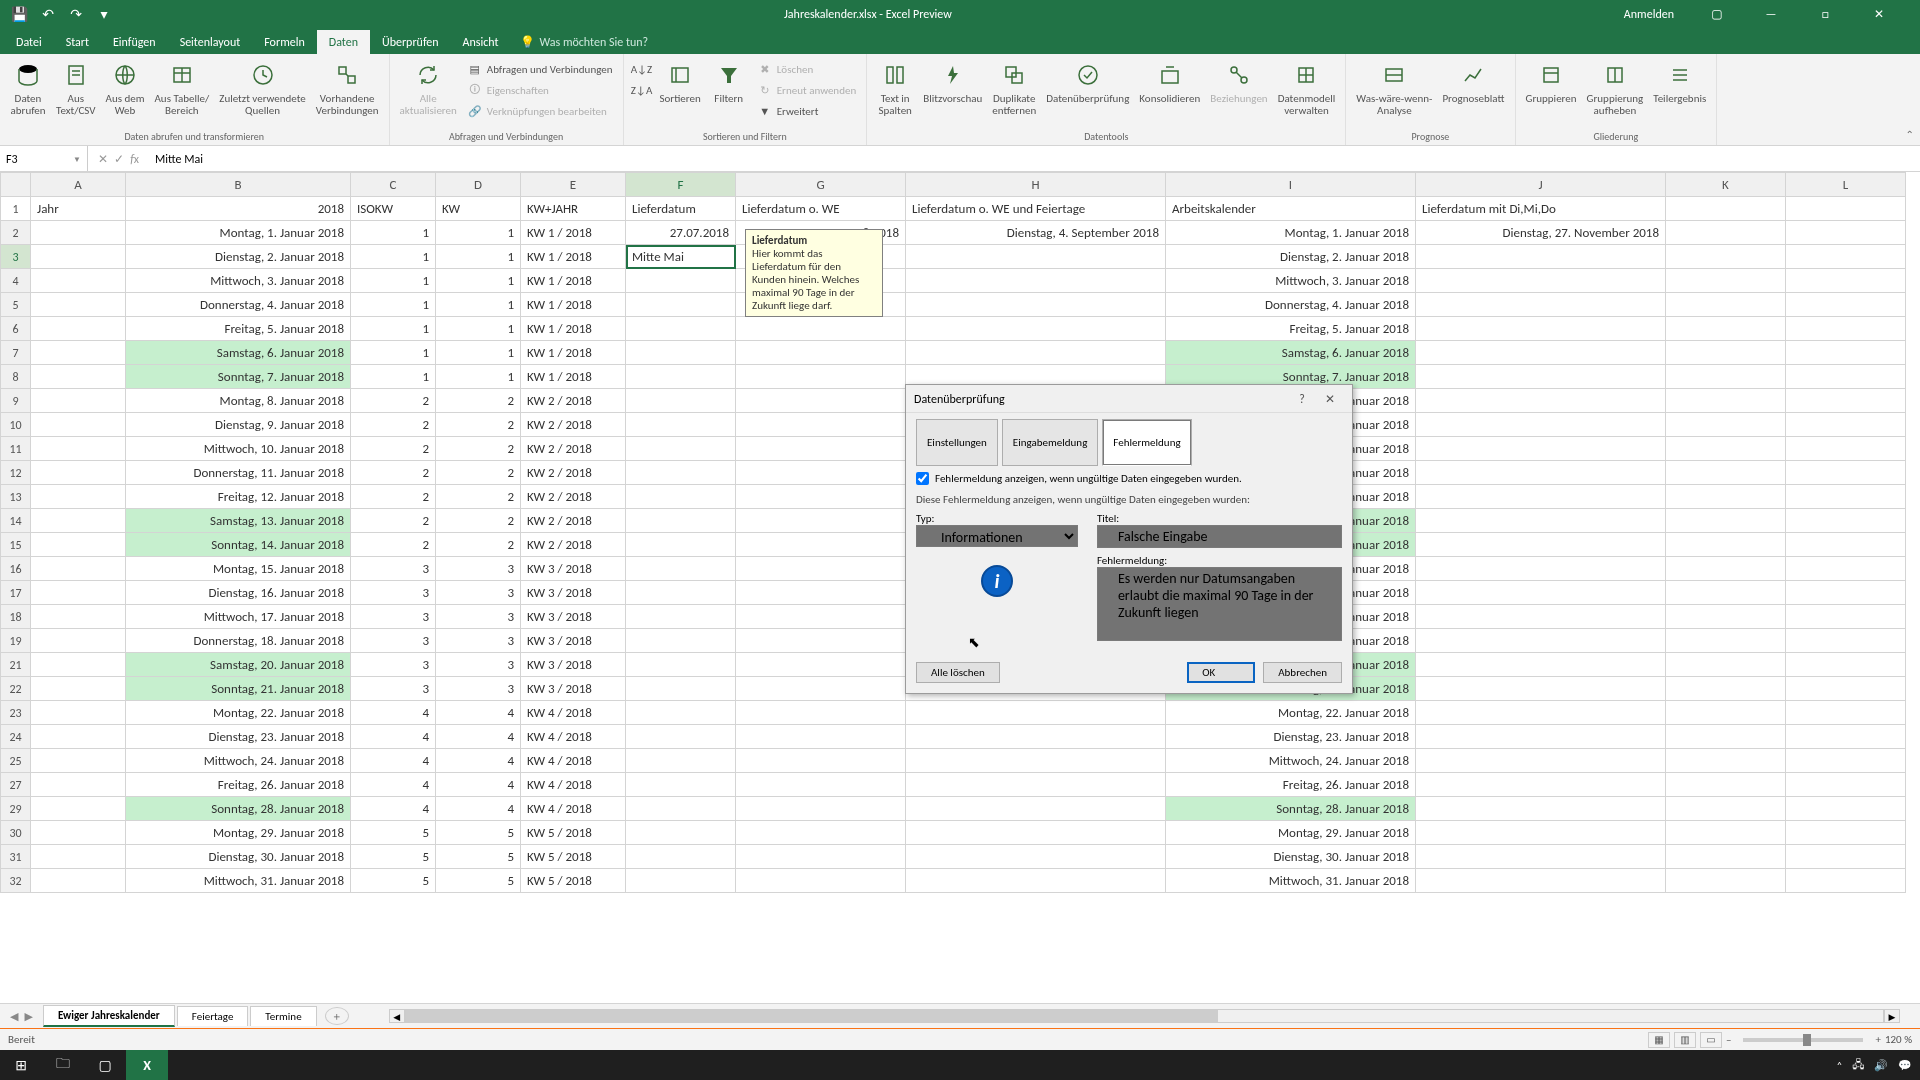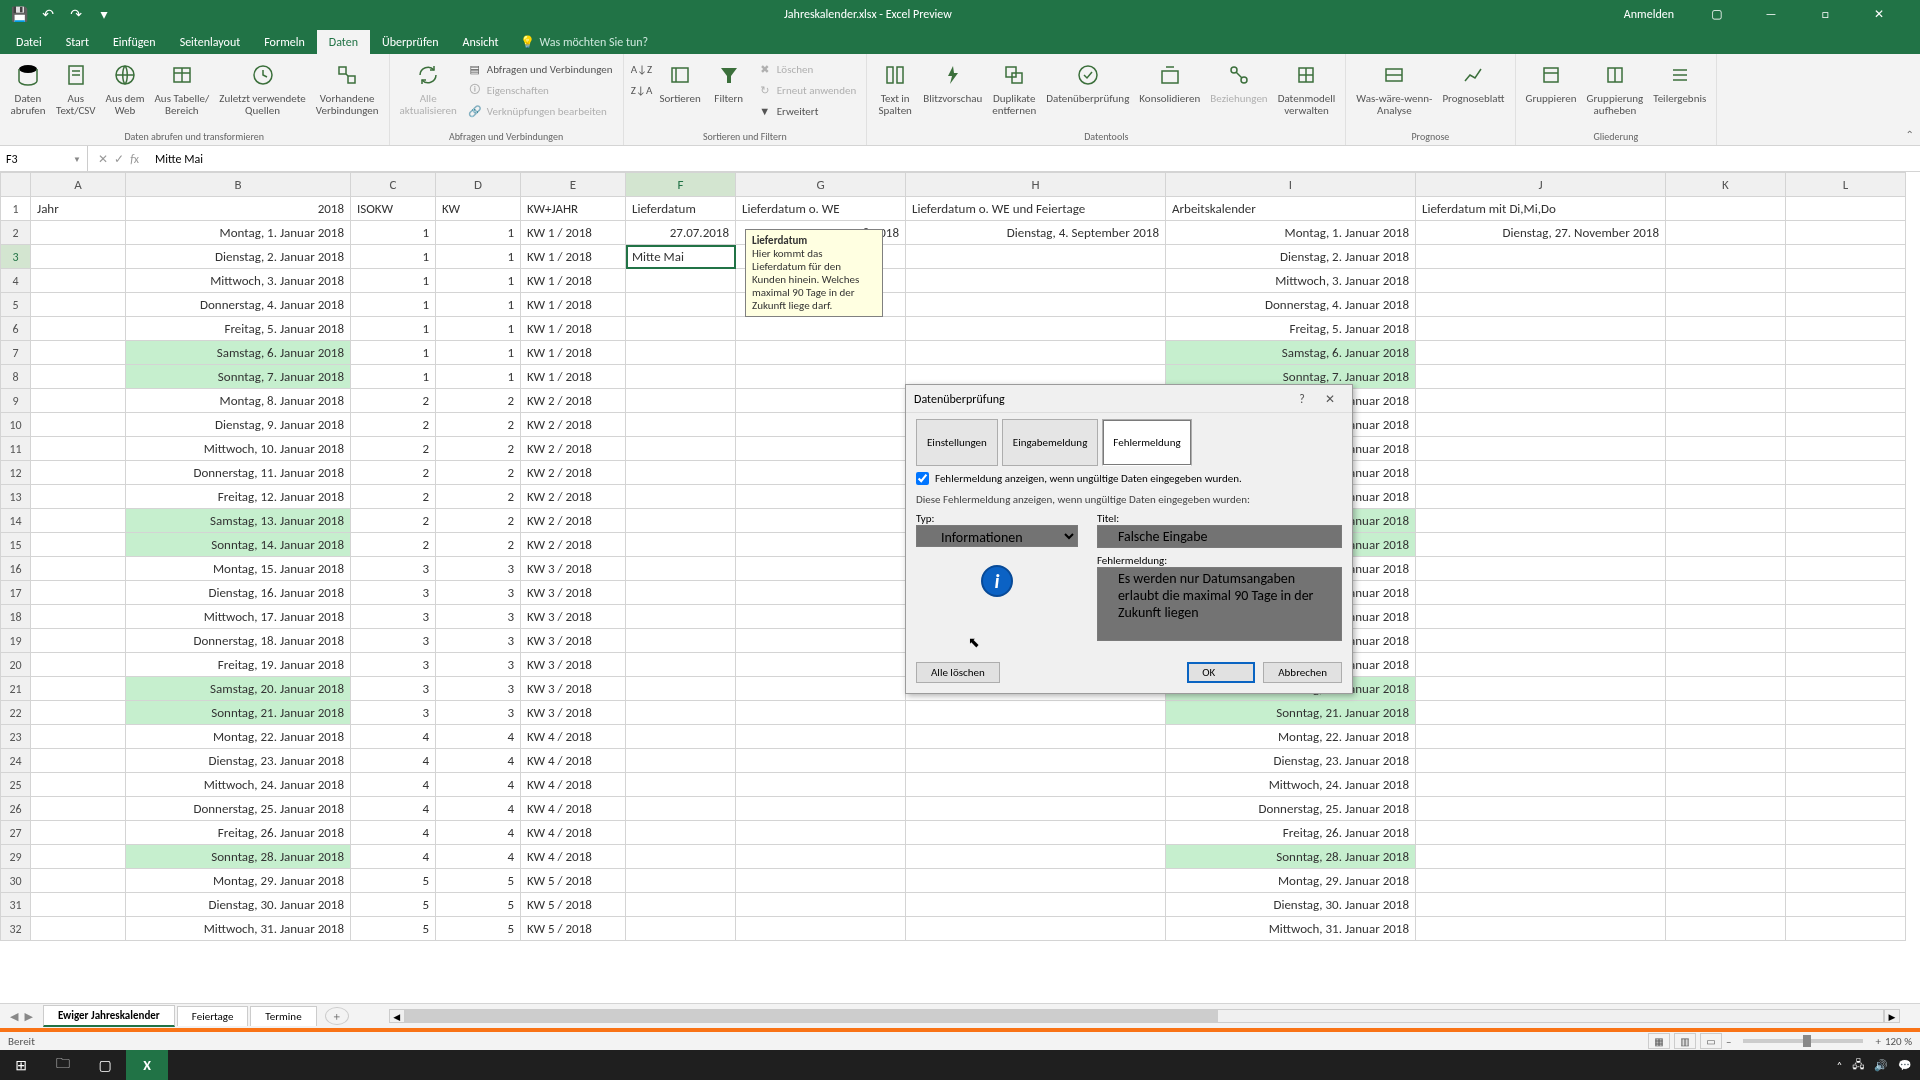--- a/index.html
+++ b/index.html
@@ -101,21 +101,21 @@
 .sheet-tabs .nav { display: flex; gap: 6px; padding: 0 10px; color: #888; }
 .sheet-tab { padding: 3px 14px; border: 1px solid #ccc; border-bottom: none; background: #fff; margin-right: 2px; }
 .sheet-tab.active { font-weight: 600; border-bottom: 2px solid #217346; }
 .sheet-tabs .add { width: 24px; height: 18px; border: 1px solid #ccc; border-radius: 50%; display: flex; align-items: center; justify-content: center; margin-left: 6px; color: #666; }
 .sheet-tabs .hscroll { flex: 1; margin: 0 20px 0 40px; display:flex; align-items:center; }
 .hscroll-track { flex:1; height:14px; background:#f0f0f0; border:1px solid #ccc; position:relative; }
 .hscroll-thumb { position:absolute; left:0; top:0; height:100%; width:55%; background:#cdcdcd; }
 .hscroll-btn { width:16px; height:14px; border:1px solid #ccc; background:#f0f0f0; display:flex; align-items:center; justify-content:center; font-size:9px; }
 
 
-.status-bar { height: 22px; background: #f3f3f3; border-top: 4px solid #f97316; display: flex; align-items: center; font-size: 11px; color: #555; padding: 8px 8px; justify-content: space-between; }
+.status-bar { height: 22px; background: #f3f3f3; border-top: 1px solid #f97316; display: flex; align-items: center; font-size: 11px; color: #555; padding: 8px 8px; justify-content: space-between; }
 .status-bar .views { display: flex; align-items: center; gap: 4px; }
 .view-btn { width: 22px; height: 16px; border: 1px solid #ccc; display:flex; align-items:center; justify-content:center; font-size:10px; }
 .zoom-slider { width: 120px; height: 4px; background: #ccc; position: relative; margin: 0 8px; }
 .zoom-slider .thumb { position: absolute; left: 50%; top: -4px; width: 8px; height: 12px; background: #888; }
 
 
 .taskbar { height: 30px; background: #1f1f1f; display: flex; align-items: center; color: #fff; font-size: 11px; justify-content: space-between; padding-right: 8px; }
 .taskbar .left { display: flex; align-items: center; }
 .task-btn { width: 42px; height: 30px; display: flex; align-items: center; justify-content: center; font-size: 14px; }
 .task-btn.excel { background: #217346; font-weight: 700; }
@@ -754,35 +754,20 @@
           <td class="">KW 3 / 2018</td>
           <td class=" right"></td>
           <td class=" right"></td>
           <td class=" right"></td>
           <td class=" right">Donnerstag, 18. Januar 2018</td>
           <td class=" right"></td>
           <td class=""></td>
           <td class=""></td>
         </tr>
         <tr>
-          <td class="rowhdr">20</td>
-          <td class=""></td>
-          <td class=" right">Freitag, 19. Januar 2018</td>
-          <td class=" right">3</td>
-          <td class=" right">3</td>
-          <td class="">KW 3 / 2018</td>
-          <td class=" right"></td>
-          <td class=" right"></td>
-          <td class=" right"></td>
-          <td class=" right">Freitag, 19. Januar 2018</td>
-          <td class=" right"></td>
-          <td class=""></td>
-          <td class=""></td>
-        </tr>
-        <tr>
           <td class="rowhdr">21</td>
           <td class=""></td>
           <td class=" right wkend">Samstag, 20. Januar 2018</td>
           <td class=" right">3</td>
           <td class=" right">3</td>
           <td class="">KW 3 / 2018</td>
           <td class=" right"></td>
           <td class=" right"></td>
           <td class=" right"></td>
           <td class=" right wkend">Samstag, 20. Januar 2018</td>
@@ -839,35 +824,20 @@
           <td class="rowhdr">25</td>
           <td class=""></td>
           <td class=" right">Mittwoch, 24. Januar 2018</td>
           <td class=" right">4</td>
           <td class=" right">4</td>
           <td class="">KW 4 / 2018</td>
           <td class=" right"></td>
           <td class=" right"></td>
           <td class=" right"></td>
           <td class=" right">Mittwoch, 24. Januar 2018</td>
-          <td class=" right"></td>
-          <td class=""></td>
-          <td class=""></td>
-        </tr>
-        <tr>
-          <td class="rowhdr">26</td>
-          <td class=""></td>
-          <td class=" right">Donnerstag, 25. Januar 2018</td>
-          <td class=" right">4</td>
-          <td class=" right">4</td>
-          <td class="">KW 4 / 2018</td>
-          <td class=" right"></td>
-          <td class=" right"></td>
-          <td class=" right"></td>
-          <td class=" right">Donnerstag, 25. Januar 2018</td>
           <td class=" right"></td>
           <td class=""></td>
           <td class=""></td>
         </tr>
         <tr>
           <td class="rowhdr">27</td>
           <td class=""></td>
           <td class=" right">Freitag, 26. Januar 2018</td>
           <td class=" right">4</td>
           <td class=" right">4</td>

